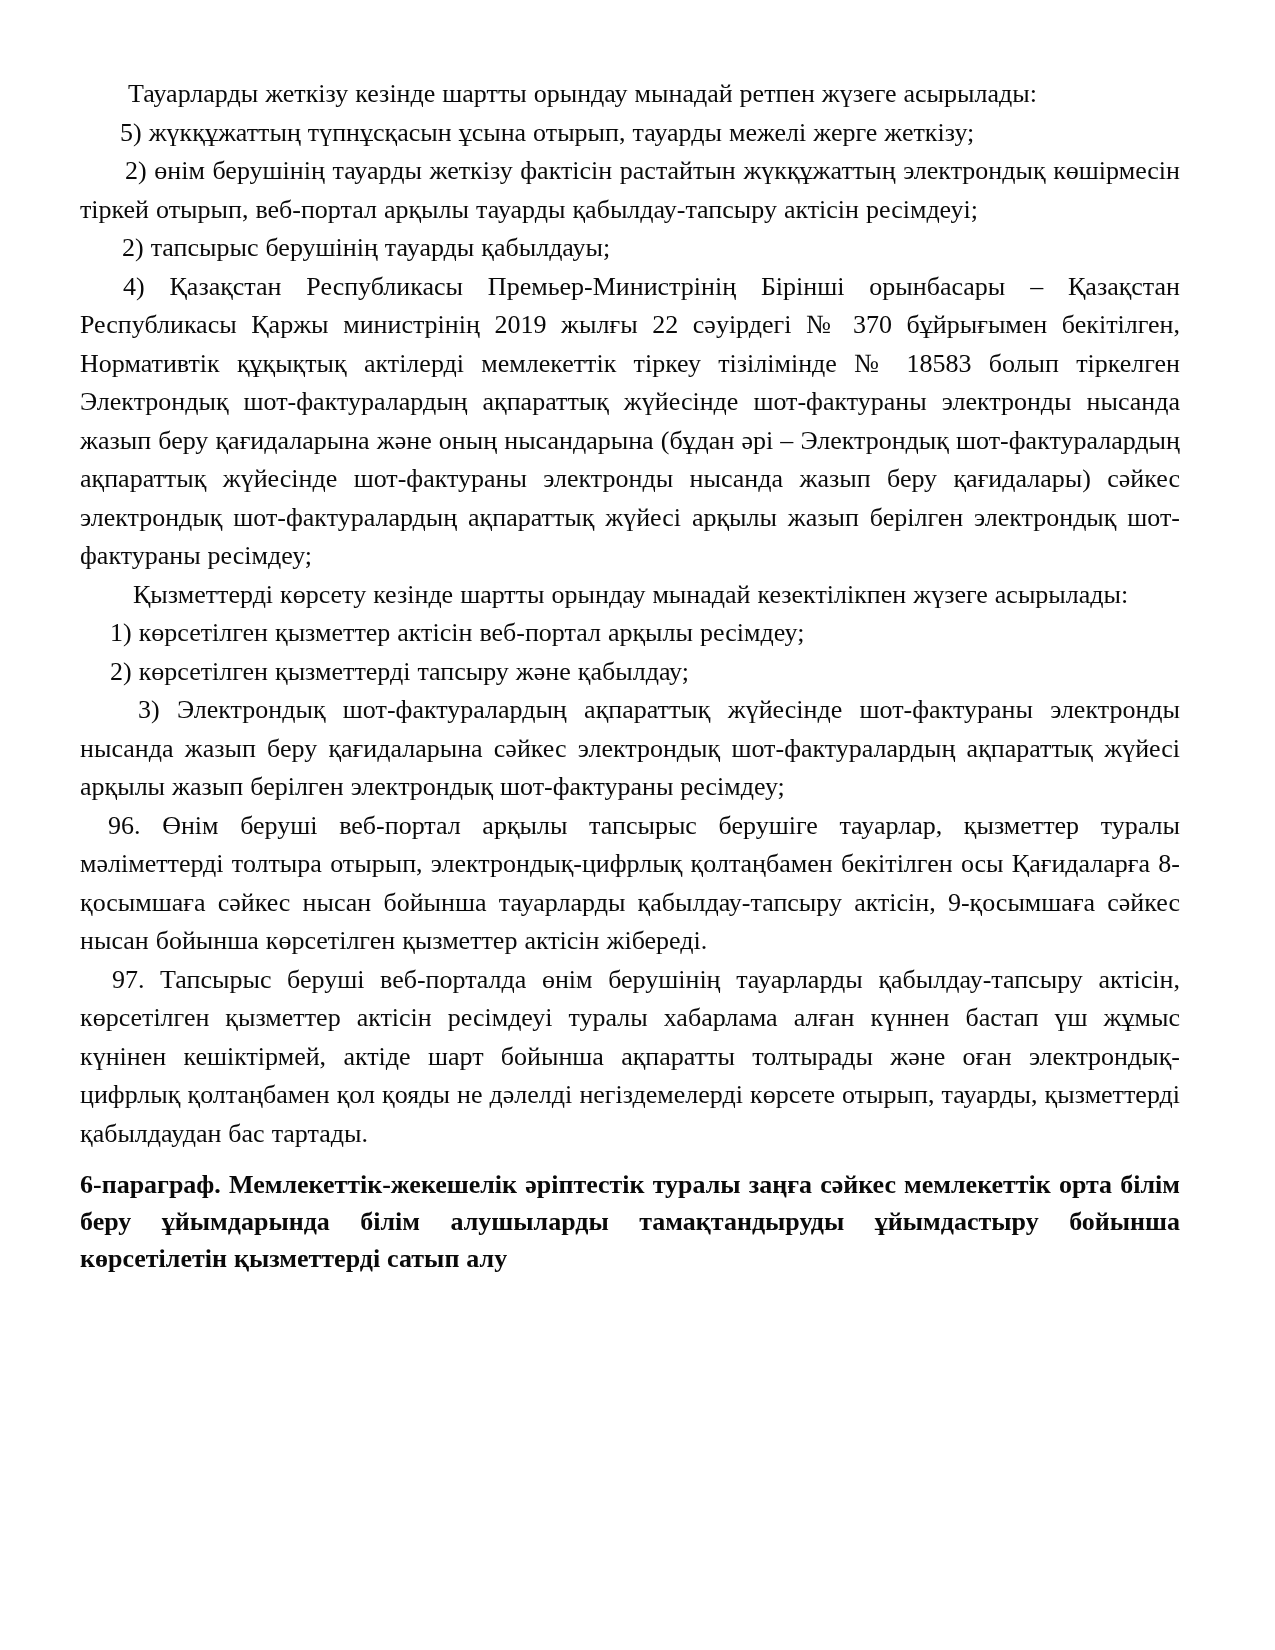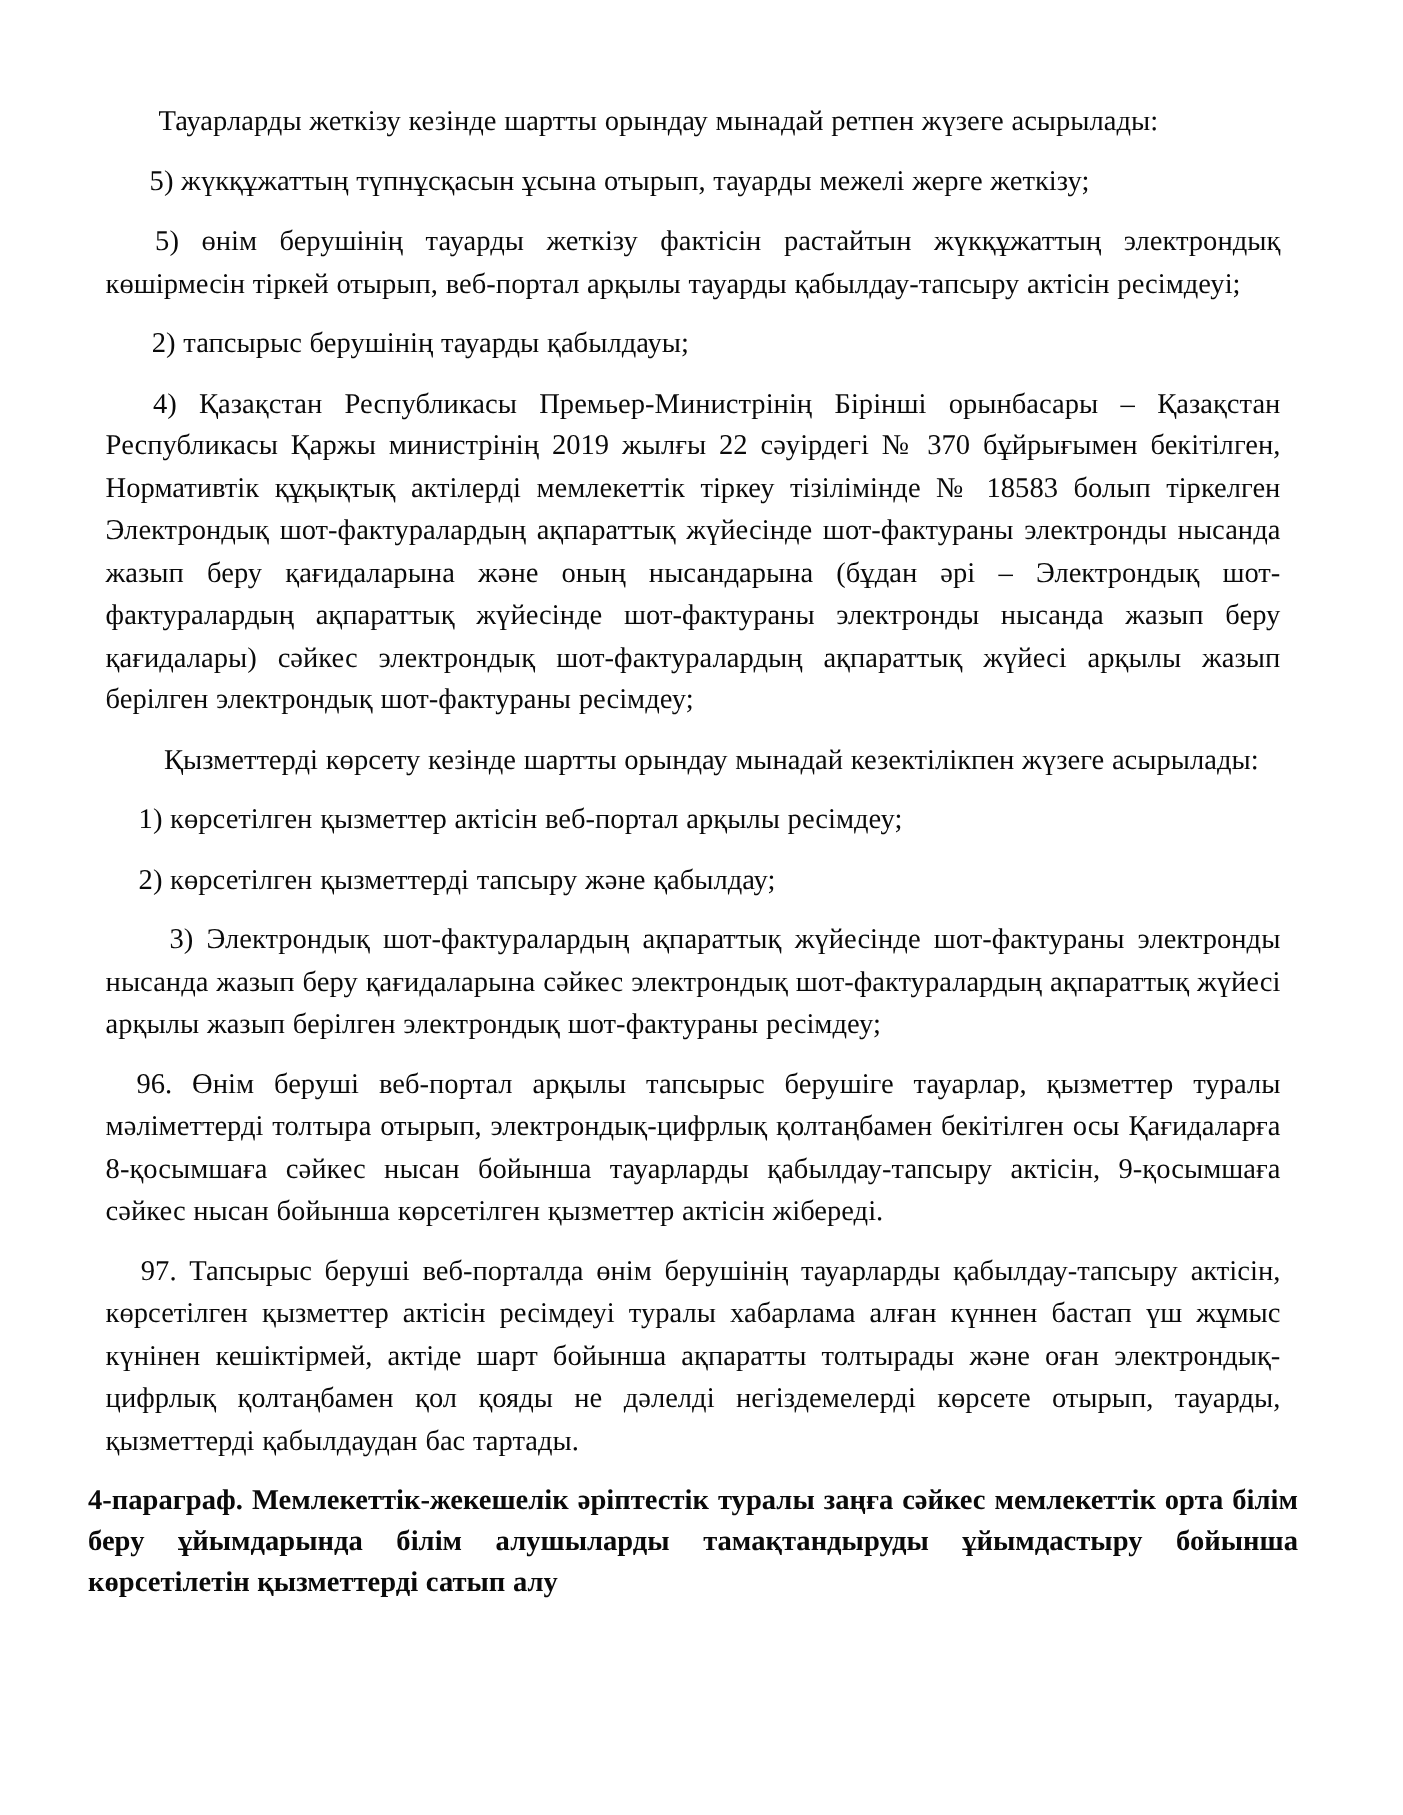--- a/index.html
+++ b/index.html
@@ -14,21 +14,21 @@
     font-family: "Liberation Serif", "DejaVu Serif", serif;
     color: #0a0a0a;
   }
   .page {
     position: absolute;
     top: 75px;
     left: 80px;
     width: 1100px;
   }
   .page p {
-    margin: 16px;
+    margin: 0;
     padding: 0;
     font-size: 26px;
     line-height: 38.5px;
     text-align: justify;
     word-spacing: 0.5px;
   }
   .page h2 {
     margin: 13px 0 0 0;
     padding: 0;
     font-size: 26px;
@@ -37,23 +37,23 @@
     text-align: justify;
     word-spacing: 0.5px;
   }
 </style>
 </head>
 <body>
 
 <div class="page">
   <p style="text-indent:48px">Тауарларды жеткізу кезінде шартты орындау мынадай ретпен жүзеге асырылады:</p>
   <p style="text-indent:40px">5) жүкқұжаттың түпнұсқасын ұсына отырып, тауарды межелі жерге жеткізу;</p>
-  <p style="text-indent:45px">5) өнім берушінің тауарды жеткізу фактісін растайтын жүкқұжаттың электрондық көшірмесін тіркей отырып, веб-портал арқылы тауарды қабылдау-тапсыру актісін ресімдеуі;</p>
+  <p style="text-indent:45px">2) өнім берушінің тауарды жеткізу фактісін растайтын жүкқұжаттың электрондық көшірмесін тіркей отырып, веб-портал арқылы тауарды қабылдау-тапсыру актісін ресімдеуі;</p>
   <p style="text-indent:42px">2) тапсырыс берушінің тауарды қабылдауы;</p>
   <p style="text-indent:43px">4) Қазақстан Республикасы Премьер-Министрінің Бірінші орынбасары – Қазақстан Республикасы Қаржы министрінің 2019 жылғы 22 сәуірдегі № 370 бұйрығымен бекітілген, Нормативтік құқықтық актілерді мемлекеттік тіркеу тізілімінде № 18583 болып тіркелген Электрондық шот-фактуралардың ақпараттық жүйесінде шот-фактураны электронды нысанда жазып беру қағидаларына және оның нысандарына (бұдан әрі – Электрондық шот-фактуралардың ақпараттық жүйесінде шот-фактураны электронды нысанда жазып беру қағидалары) сәйкес электрондық шот-фактуралардың ақпараттық жүйесі арқылы жазып берілген электрондық шот-фактураны ресімдеу;</p>
   <p style="text-indent:53px">Қызметтерді көрсету кезінде шартты орындау мынадай кезектілікпен жүзеге асырылады:</p>
   <p style="text-indent:30px">1) көрсетілген қызметтер актісін веб-портал арқылы ресімдеу;</p>
   <p style="text-indent:30px">2) көрсетілген қызметтерді тапсыру және қабылдау;</p>
   <p style="text-indent:58px">3) Электрондық шот-фактуралардың ақпараттық жүйесінде шот-фактураны электронды нысанда жазып беру қағидаларына сәйкес электрондық шот-фактуралардың ақпараттық жүйесі арқылы жазып берілген электрондық шот-фактураны ресімдеу;</p>
   <p style="text-indent:28px">96. Өнім беруші веб-портал арқылы тапсырыс берушіге тауарлар, қызметтер туралы мәліметтерді толтыра отырып, электрондық-цифрлық қолтаңбамен бекітілген осы Қағидаларға 8-қосымшаға сәйкес нысан бойынша тауарларды қабылдау-тапсыру актісін, 9-қосымшаға сәйкес нысан бойынша көрсетілген қызметтер актісін жібереді.</p>
   <p style="text-indent:32px">97. Тапсырыс беруші веб-порталда өнім берушінің тауарларды қабылдау-тапсыру актісін, көрсетілген қызметтер актісін ресімдеуі туралы хабарлама алған күннен бастап үш жұмыс күнінен кешіктірмей, актіде шарт бойынша ақпаратты толтырады және оған электрондық-цифрлық қолтаңбамен қол қояды не дәлелді негіздемелерді көрсете отырып, тауарды, қызметтерді қабылдаудан бас тартады.</p>
-  <h2>4-параграф. Мемлекеттік-жекешелік әріптестік туралы заңға сәйкес мемлекеттік орта білім беру ұйымдарында білім алушыларды тамақтандыруды ұйымдастыру бойынша көрсетілетін қызметтерді сатып алу</h2>
+  <h2>6-параграф. Мемлекеттік-жекешелік әріптестік туралы заңға сәйкес мемлекеттік орта білім беру ұйымдарында білім алушыларды тамақтандыруды ұйымдастыру бойынша көрсетілетін қызметтерді сатып алу</h2>
 </div>
 
 </body></html>

